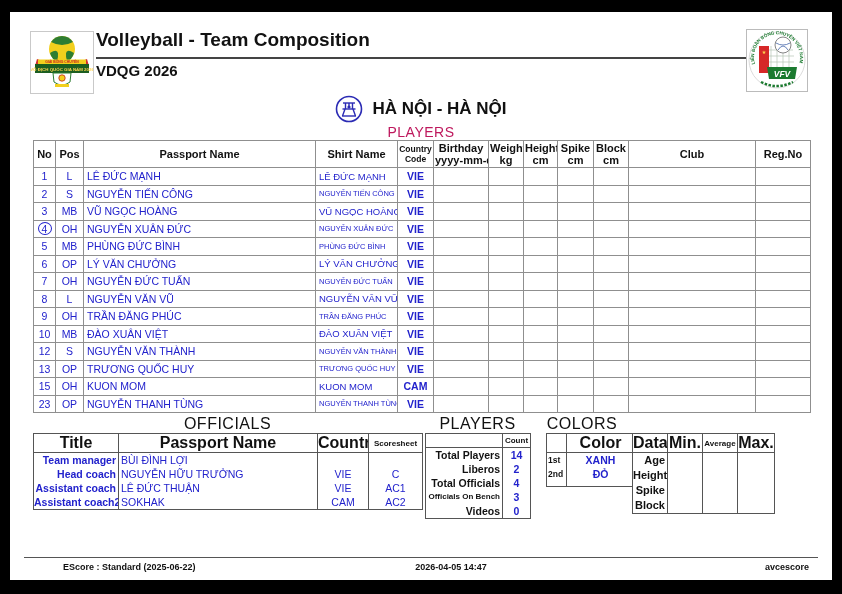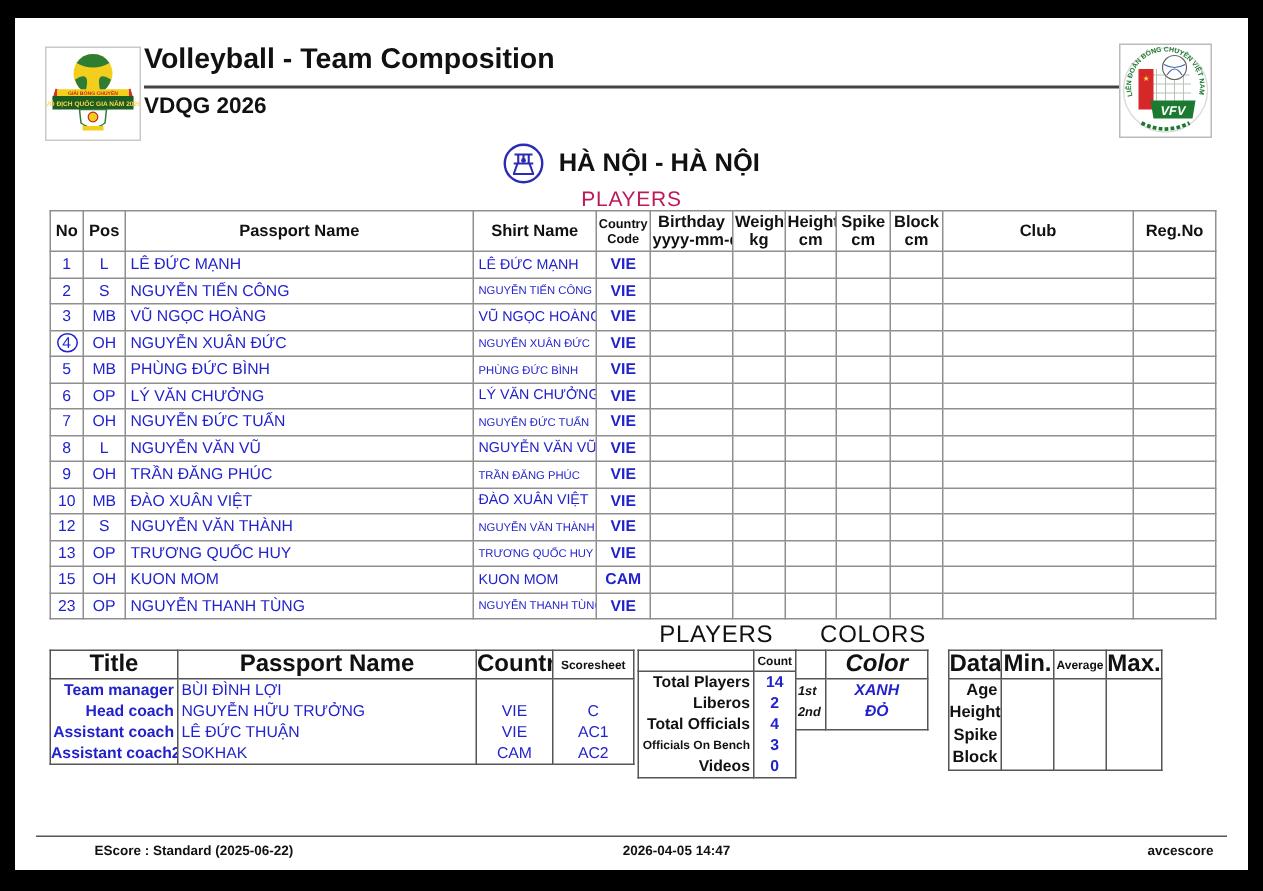--- a/index.html
+++ b/index.html
@@ -51,21 +51,21 @@
   #officials-table td.on .ln { color:#2222cc; text-align:left; padding-left:2px; }
   #officials-table td.oc .ln, #officials-table td.os .ln { color:#2222cc; text-align:center; }
   #officials-table td { height:56px; }
 
   #numbers-table { left:415px; width:105px; }
   #numbers-table td { height:70px; }
   #numbers-table td.nl .ln { font-weight:bold; text-align:right; padding-right:2px; color:#111; }
   #numbers-table td.nl .ln.sm8 { font-size:8px; }
   #numbers-table td.nv .ln { color:#2222cc; text-align:center; font-weight:bold; }
 
-  #colors-table { left:520px; width:88px;font-style:italic; }
+  #colors-table { left:536px; width:88px; }
   #colors-table td { height:34px; }
   #colors-table td.cl .ln { font-size:8.5px; font-weight:bold; color:#111; padding-left:1px; }
   #colors-table td.cv .ln { color:#2222cc; text-align:center; font-weight:bold; }
 
   #stats-table { left:622px; width:142px; }
   #stats-table td { height:60px; }
   #stats-table .ln { height:15px; line-height:15px; }
   #stats-table td.sl .ln { font-weight:bold; text-align:right; padding-right:2px; color:#111; font-size:11px; }
 
   
@@ -402,20 +402,21 @@
           <td class="c"></td>
           <td class="c"></td>
           <td class="c"></td>
           <td class="c"></td>
           <td></td>
           <td class="c"></td>
         </tr>
       </tbody>
   </table>
 
+  <div id="officials-title" class="sec-title">OFFICIALS</div>
   <div id="numbers-title" class="sec-title">PLAYERS</div>
   <div id="colors-title" class="sec-title">COLORS</div>
 
   <table id="officials-table" class="stable">
     <colgroup>
         <col style="width:85px">
         <col style="width:199px">
         <col style="width:51px">
         <col style="width:54px">
       </colgroup>

